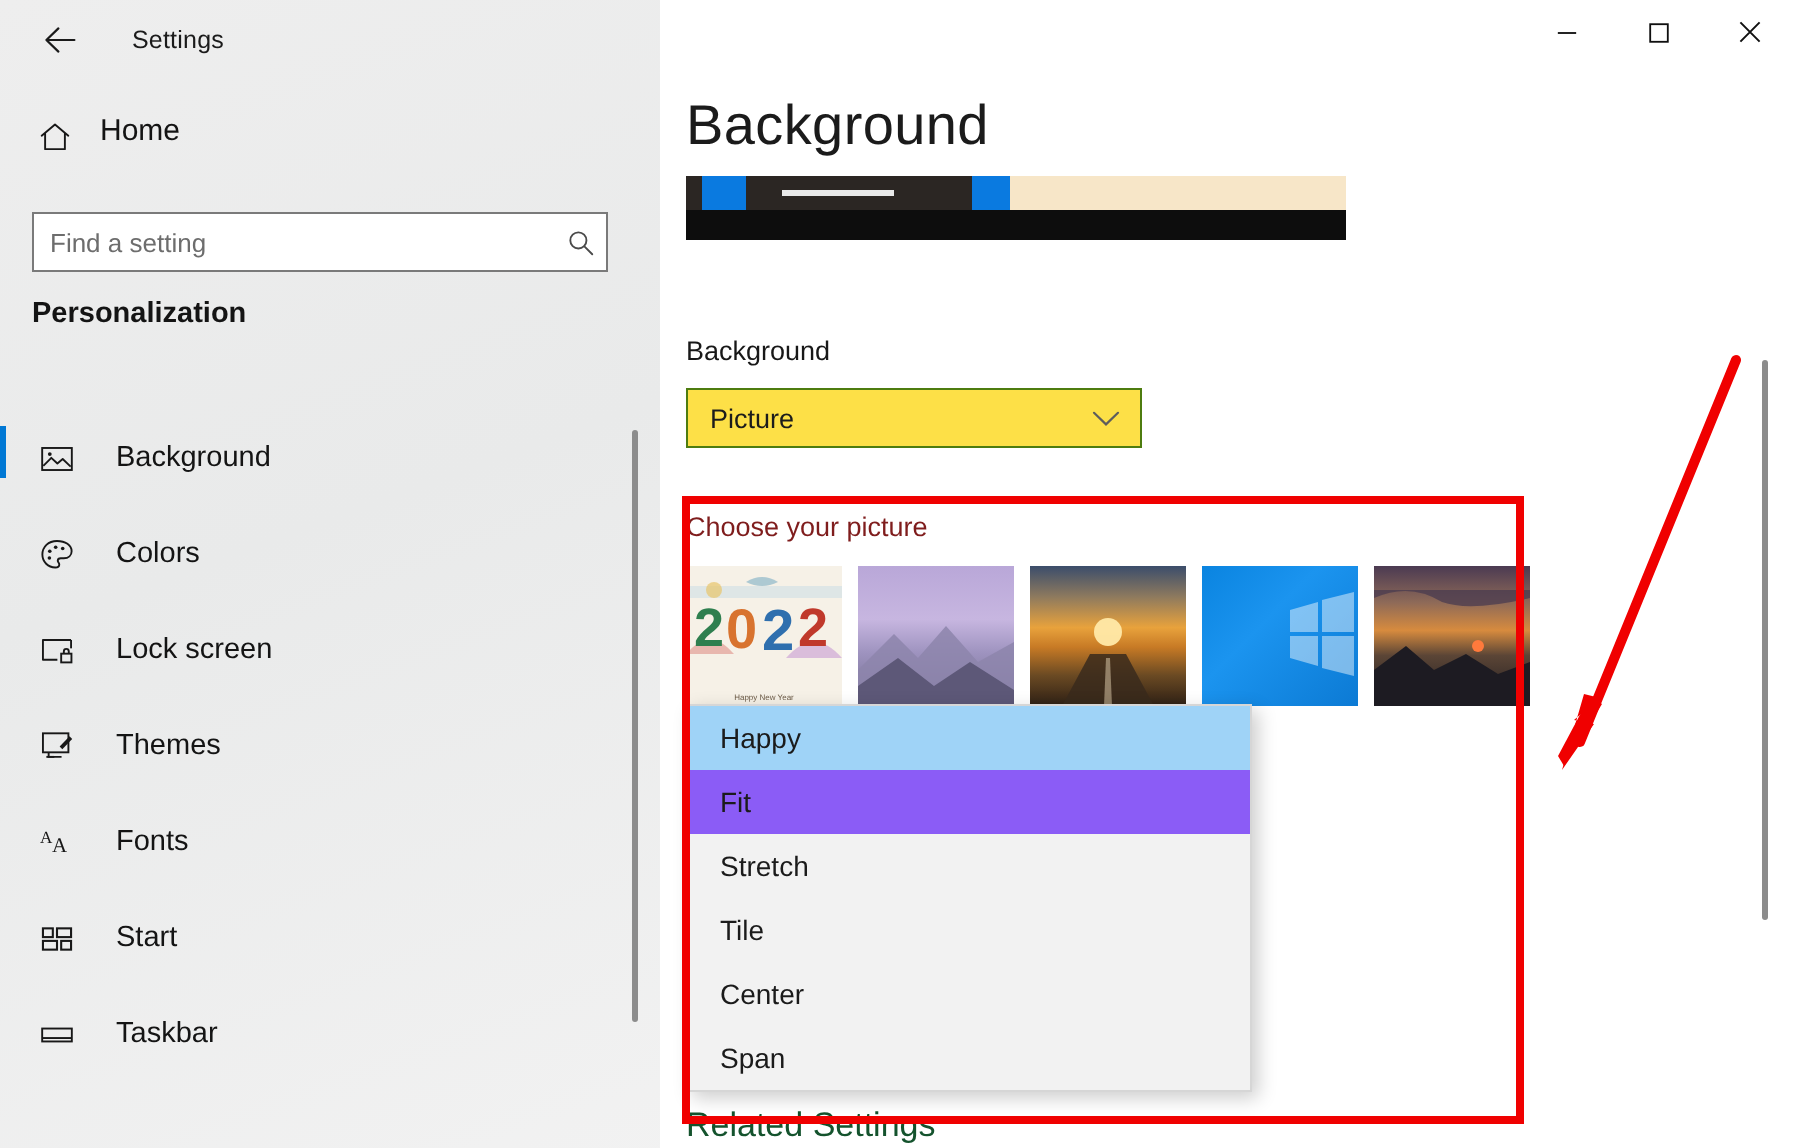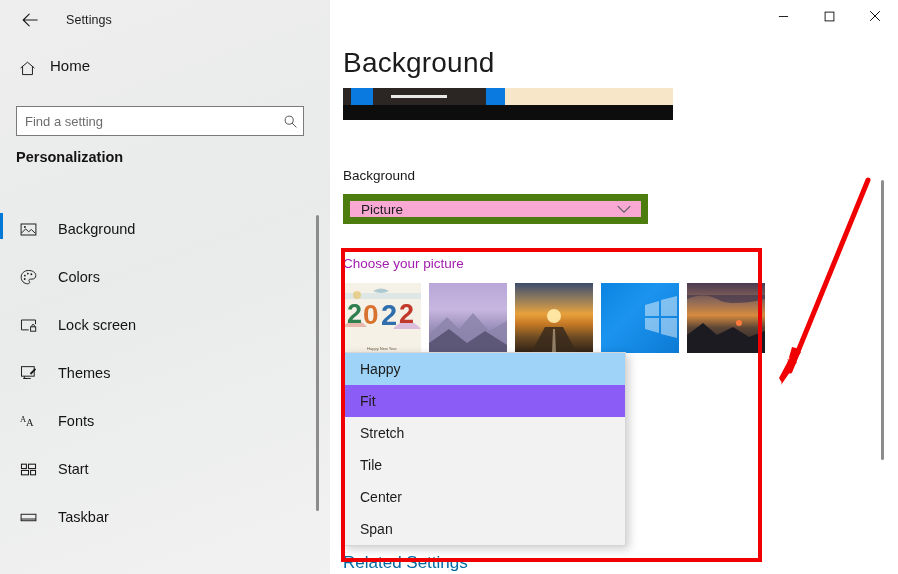--- a/index.html
+++ b/index.html
@@ -119,31 +119,31 @@
   #preview .topband { position:absolute; left:0; top:0; width:100%; height:17px; background:#2b2623; }
   #preview .seg { position: absolute; top: 0; height: 17px; }
   #preview .cream { position:absolute; right:0; top:0; width:168px; height:17px; background:#f7e6c8; }
 
   #bg-label {
     position: absolute; left: 13px; top: 168px;
     font-size: 13.5px; color: #181818;
   }
   #bg-select {
     position: absolute; left: 13px; top: 194px;
-    width: 305px; height: 30px;
-    border: 7px solid #4d7c0f; background: #f9a8d4;
+    width: 228px; height: 30px;
+    border: 1px solid #4d7c0f; background: #fde047;
     display: flex; align-items: center; justify-content: space-between;
     padding: 0 10px 0 11px;
   }
   #bg-select .val { font-size: 13.5px; color: #1c1c1c; }
   #bg-select .chev { color: #5d5d5d; display:flex; align-items:center; }
 
   #choose-label {
     position: absolute; left: 13px; top: 256px;
-    font-size: 13.5px; color: #a21caf;
+    font-size: 13.5px; color: #7f1d1d;
   }
 
   #thumbs { position: absolute; left: 13px; top: 283px; display: flex; gap: 8px; }
   .thumb {
     width: 78px; height: 70px; position: relative; overflow: hidden;
     background: #ccc;
   }
   .thumb.selected { outline: 2px solid #0f6cbd; outline-offset: -2px; }
 
   
@@ -173,21 +173,21 @@
   }
   .dd-item {
     height: 32px; display: flex; align-items: center;
     padding-left: 16px; font-size: 14px; color: #1b1b1b;
   }
   .dd-item.highlight { background: #9fd3f7; }
   .dd-item.hover { background: #8b5cf6; }
 
   #related-title {
     position: absolute; left: 13px; top: 553px;
-    font-size: 17px; color: #0369a1; font-weight: normal;
+    font-size: 17px; color: #14532d; font-weight: normal;
   }
 
   #main-scrollbar {
     position: absolute; left: 551px; top: 180px;
     width: 3px; height: 280px; background: #8c8c8c; border-radius: 2px;
   }
 
   
   #redbox {
     position: absolute; left: 341px; top: 248px;

